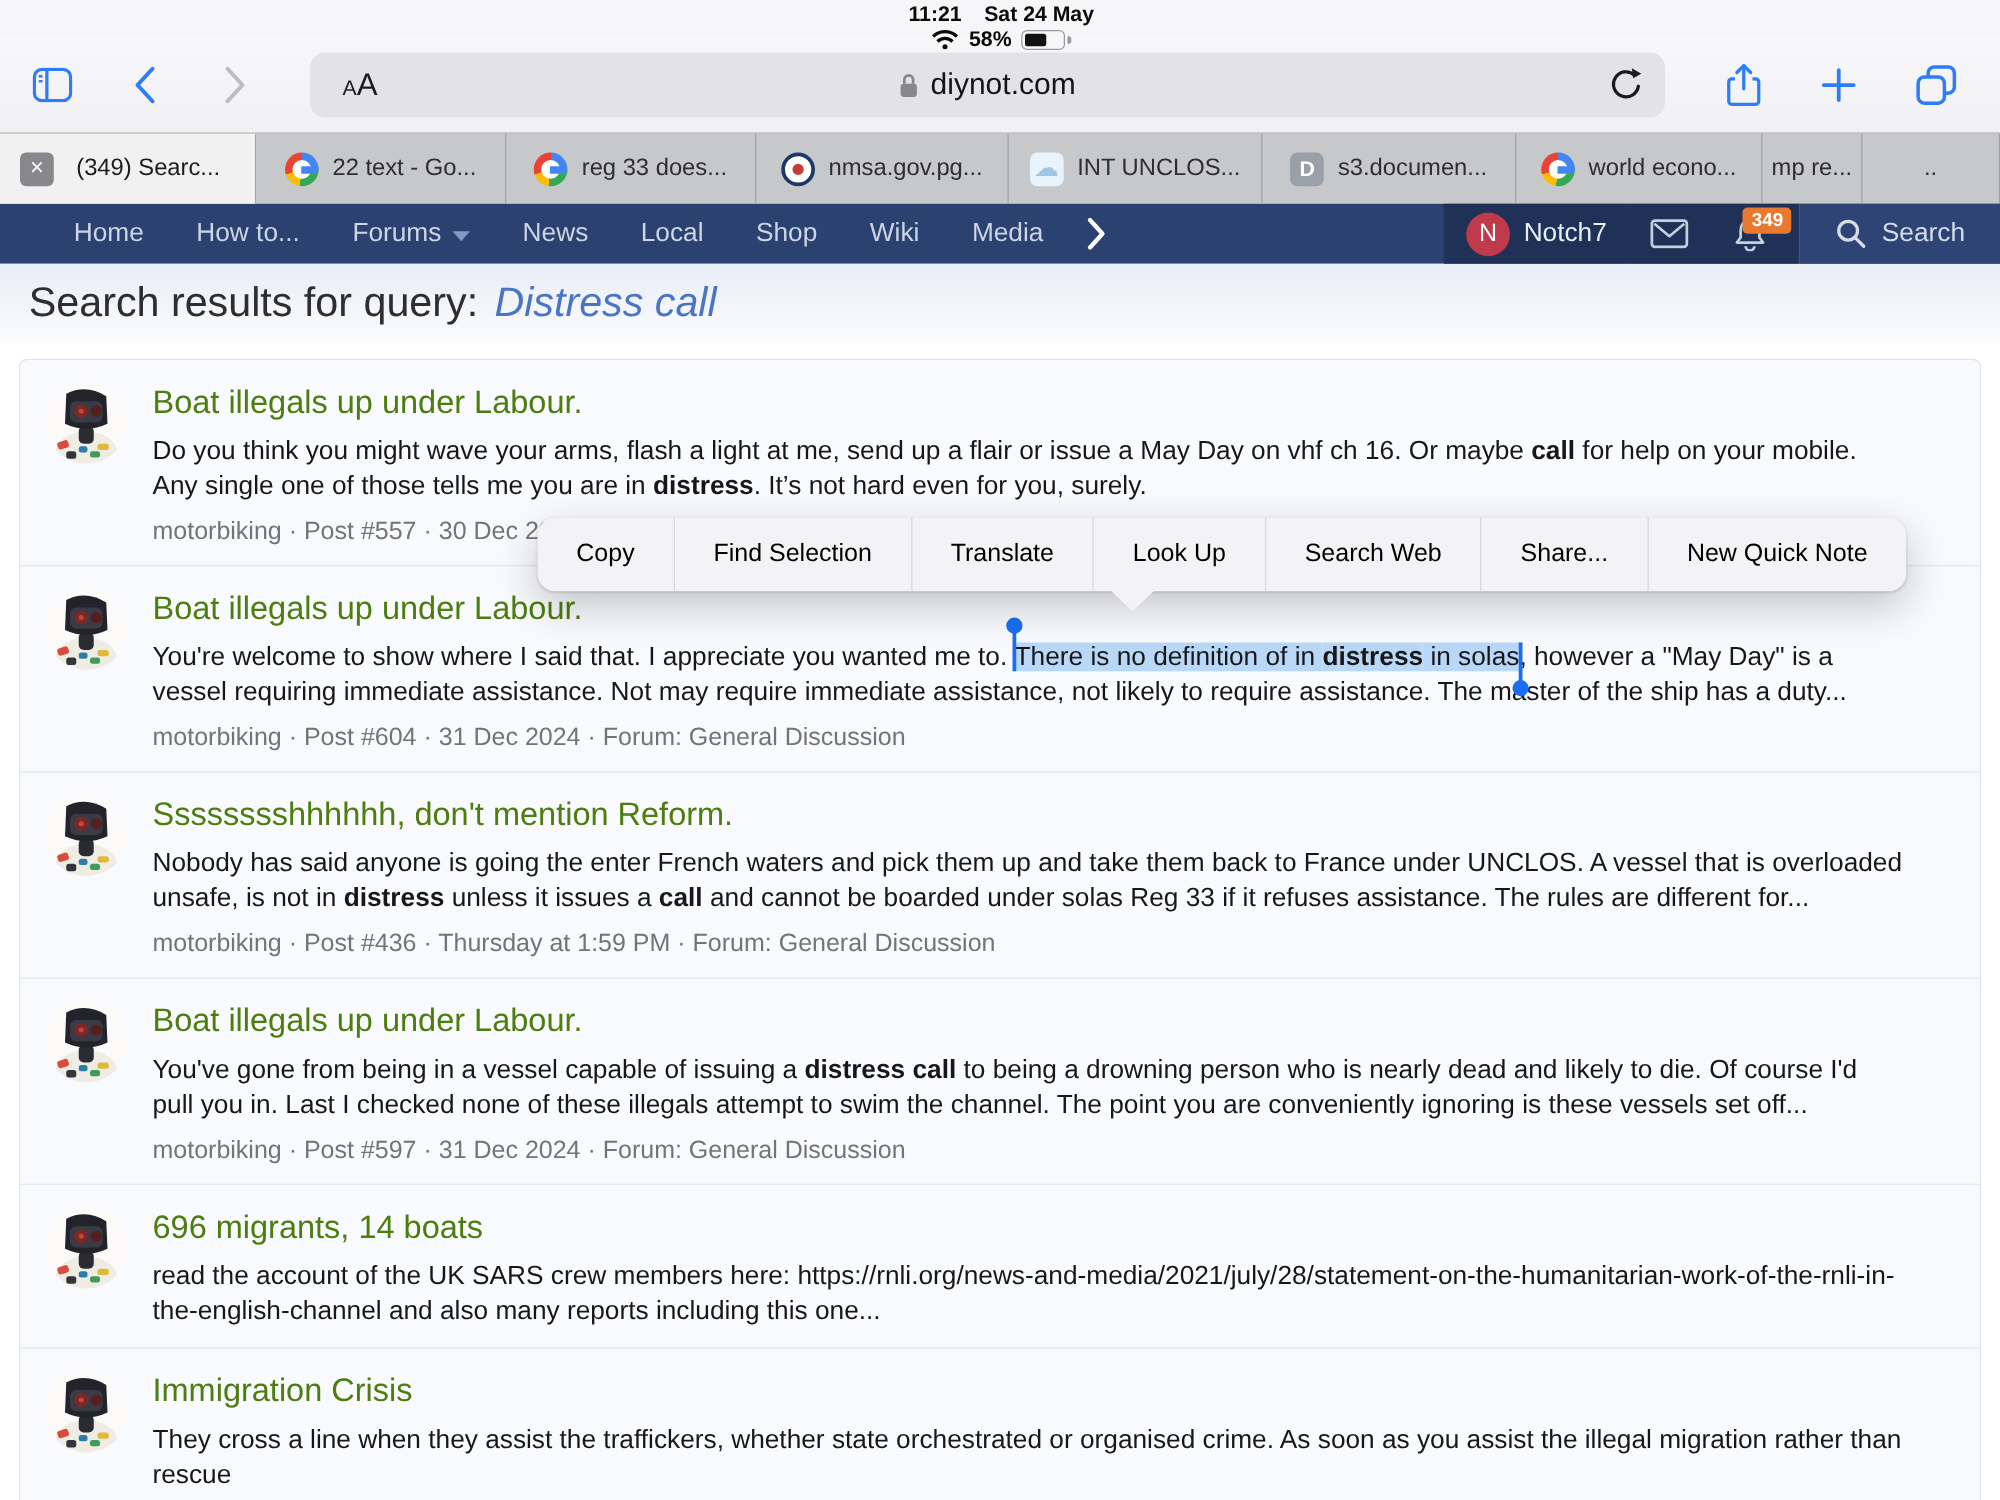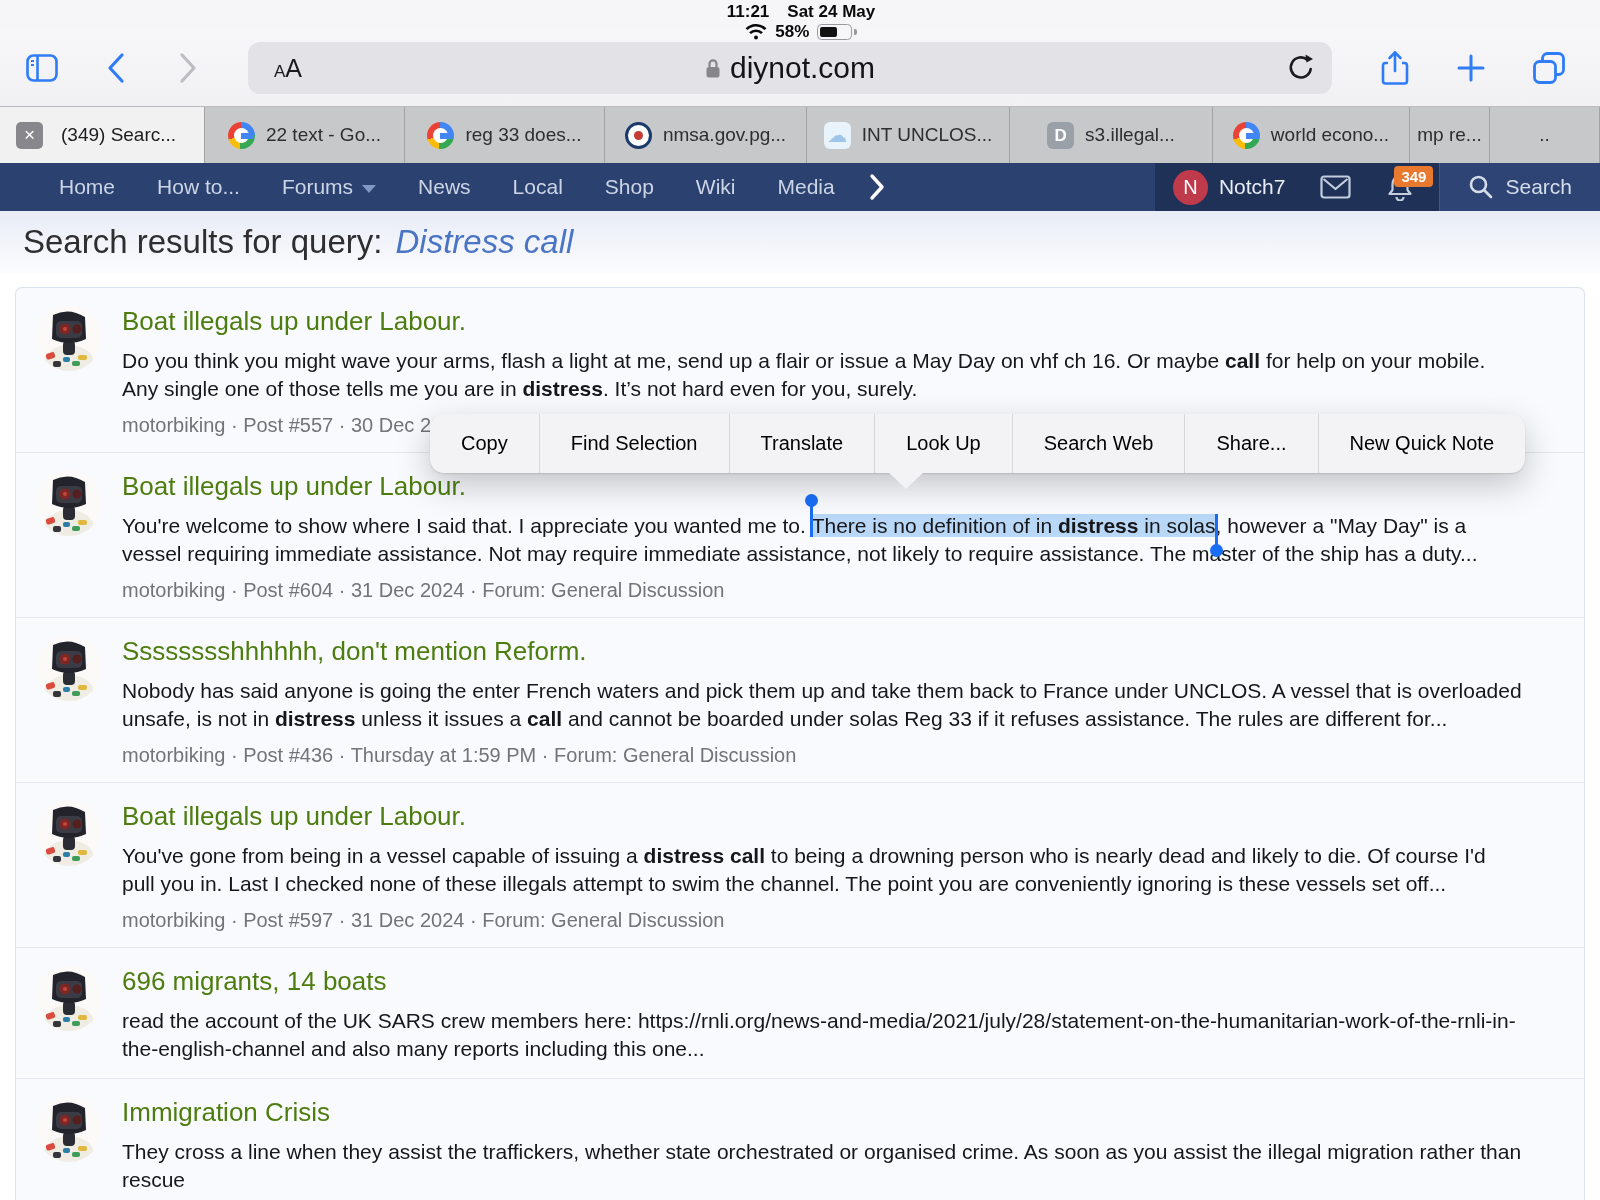--- a/index.html
+++ b/index.html
@@ -18,21 +18,21 @@
   .toolbar { height:76px; background:linear-gradient(#f7f7f9,#f1f1f3); display:flex; align-items:center; padding:0 26px; }
   .tb-icon { color:#2e7cf6; display:flex; align-items:center; justify-content:center; flex:none; }
   .tb-icon.disabled { color:#bdbdc1; }
   .tb-icon.dark { color:#1b1b1d; }
   .sidebar-btn { margin-right:48px; }
   .back-btn { margin-right:52px; }
   .fwd-btn { margin-right:50px; }
   .urlfield { position:relative; flex:1; height:52px; background:#e3e3e7; border-radius:12px; display:flex; align-items:center; margin-right:48px; }
   .reader { padding-left:26px; color:#1b1b1d; display:flex; align-items:baseline; }
   .reader .a1 { font-size:17px; } .reader .a2 { font-size:25px; }
-  .urlcenter { position:absolute; left:0; right:0; display:flex; align-items:center; justify-content:center; gap:9px; font-size:30px; color:#141416; }
+  .urlcenter { position:absolute; left:0; right:0; display:flex; align-items:center; justify-content:center; gap:9px; font-size:24px; color:#141416; }
   .urlcenter svg { color:#86868b; }
   .reload-btn { position:absolute; right:18px; color:#1b1b1d; }
   .tb-right { display:flex; align-items:center; gap:46px; padding-right:8px; }
 
   
   .tabbar { height:57px; background:#c7c8ca; display:flex; border-top:1px solid #bcbcbe; }
   .tab { display:flex; align-items:center; justify-content:center; gap:11px; border-right:1px solid #a3a3a5; font-size:19px; color:#2e2e30; overflow:hidden; white-space:nowrap; padding:0 10px; }
   .tab.active { background:#f1f1f2; justify-content:flex-start; padding-left:16px; gap:18px; color:#1c1c1e; }
   .tab-close { width:27px; height:27px; background:#87878c; color:#fff; border-radius:5px; font-size:19px; line-height:26px; text-align:center; flex:none; }
   .fav { width:27px; height:27px; border-radius:50%; position:relative; flex:none; }
@@ -193,21 +193,21 @@
     <div class="tab" style="width:202px">
       <span class="fav fav-nmsa"></span>
       <span>nmsa.gov.pg...</span>
     </div>
     <div class="tab" style="width:203px">
       <span class="fav fav-cloud">☁</span>
       <span>INT UNCLOS...</span>
     </div>
     <div class="tab" style="width:203px">
       <span class="fav fav-docs">D</span>
-      <span>s3.illegal...</span>
+      <span>s3.documen...</span>
     </div>
     <div class="tab" style="width:197px">
       <span class="fav fav-google"></span>
       <span>world econo...</span>
     </div>
     <div class="tab" style="width:80px">
       <span>mp re...</span>
     </div>
     <div class="tab" style="flex:1">
       <span>..</span>

